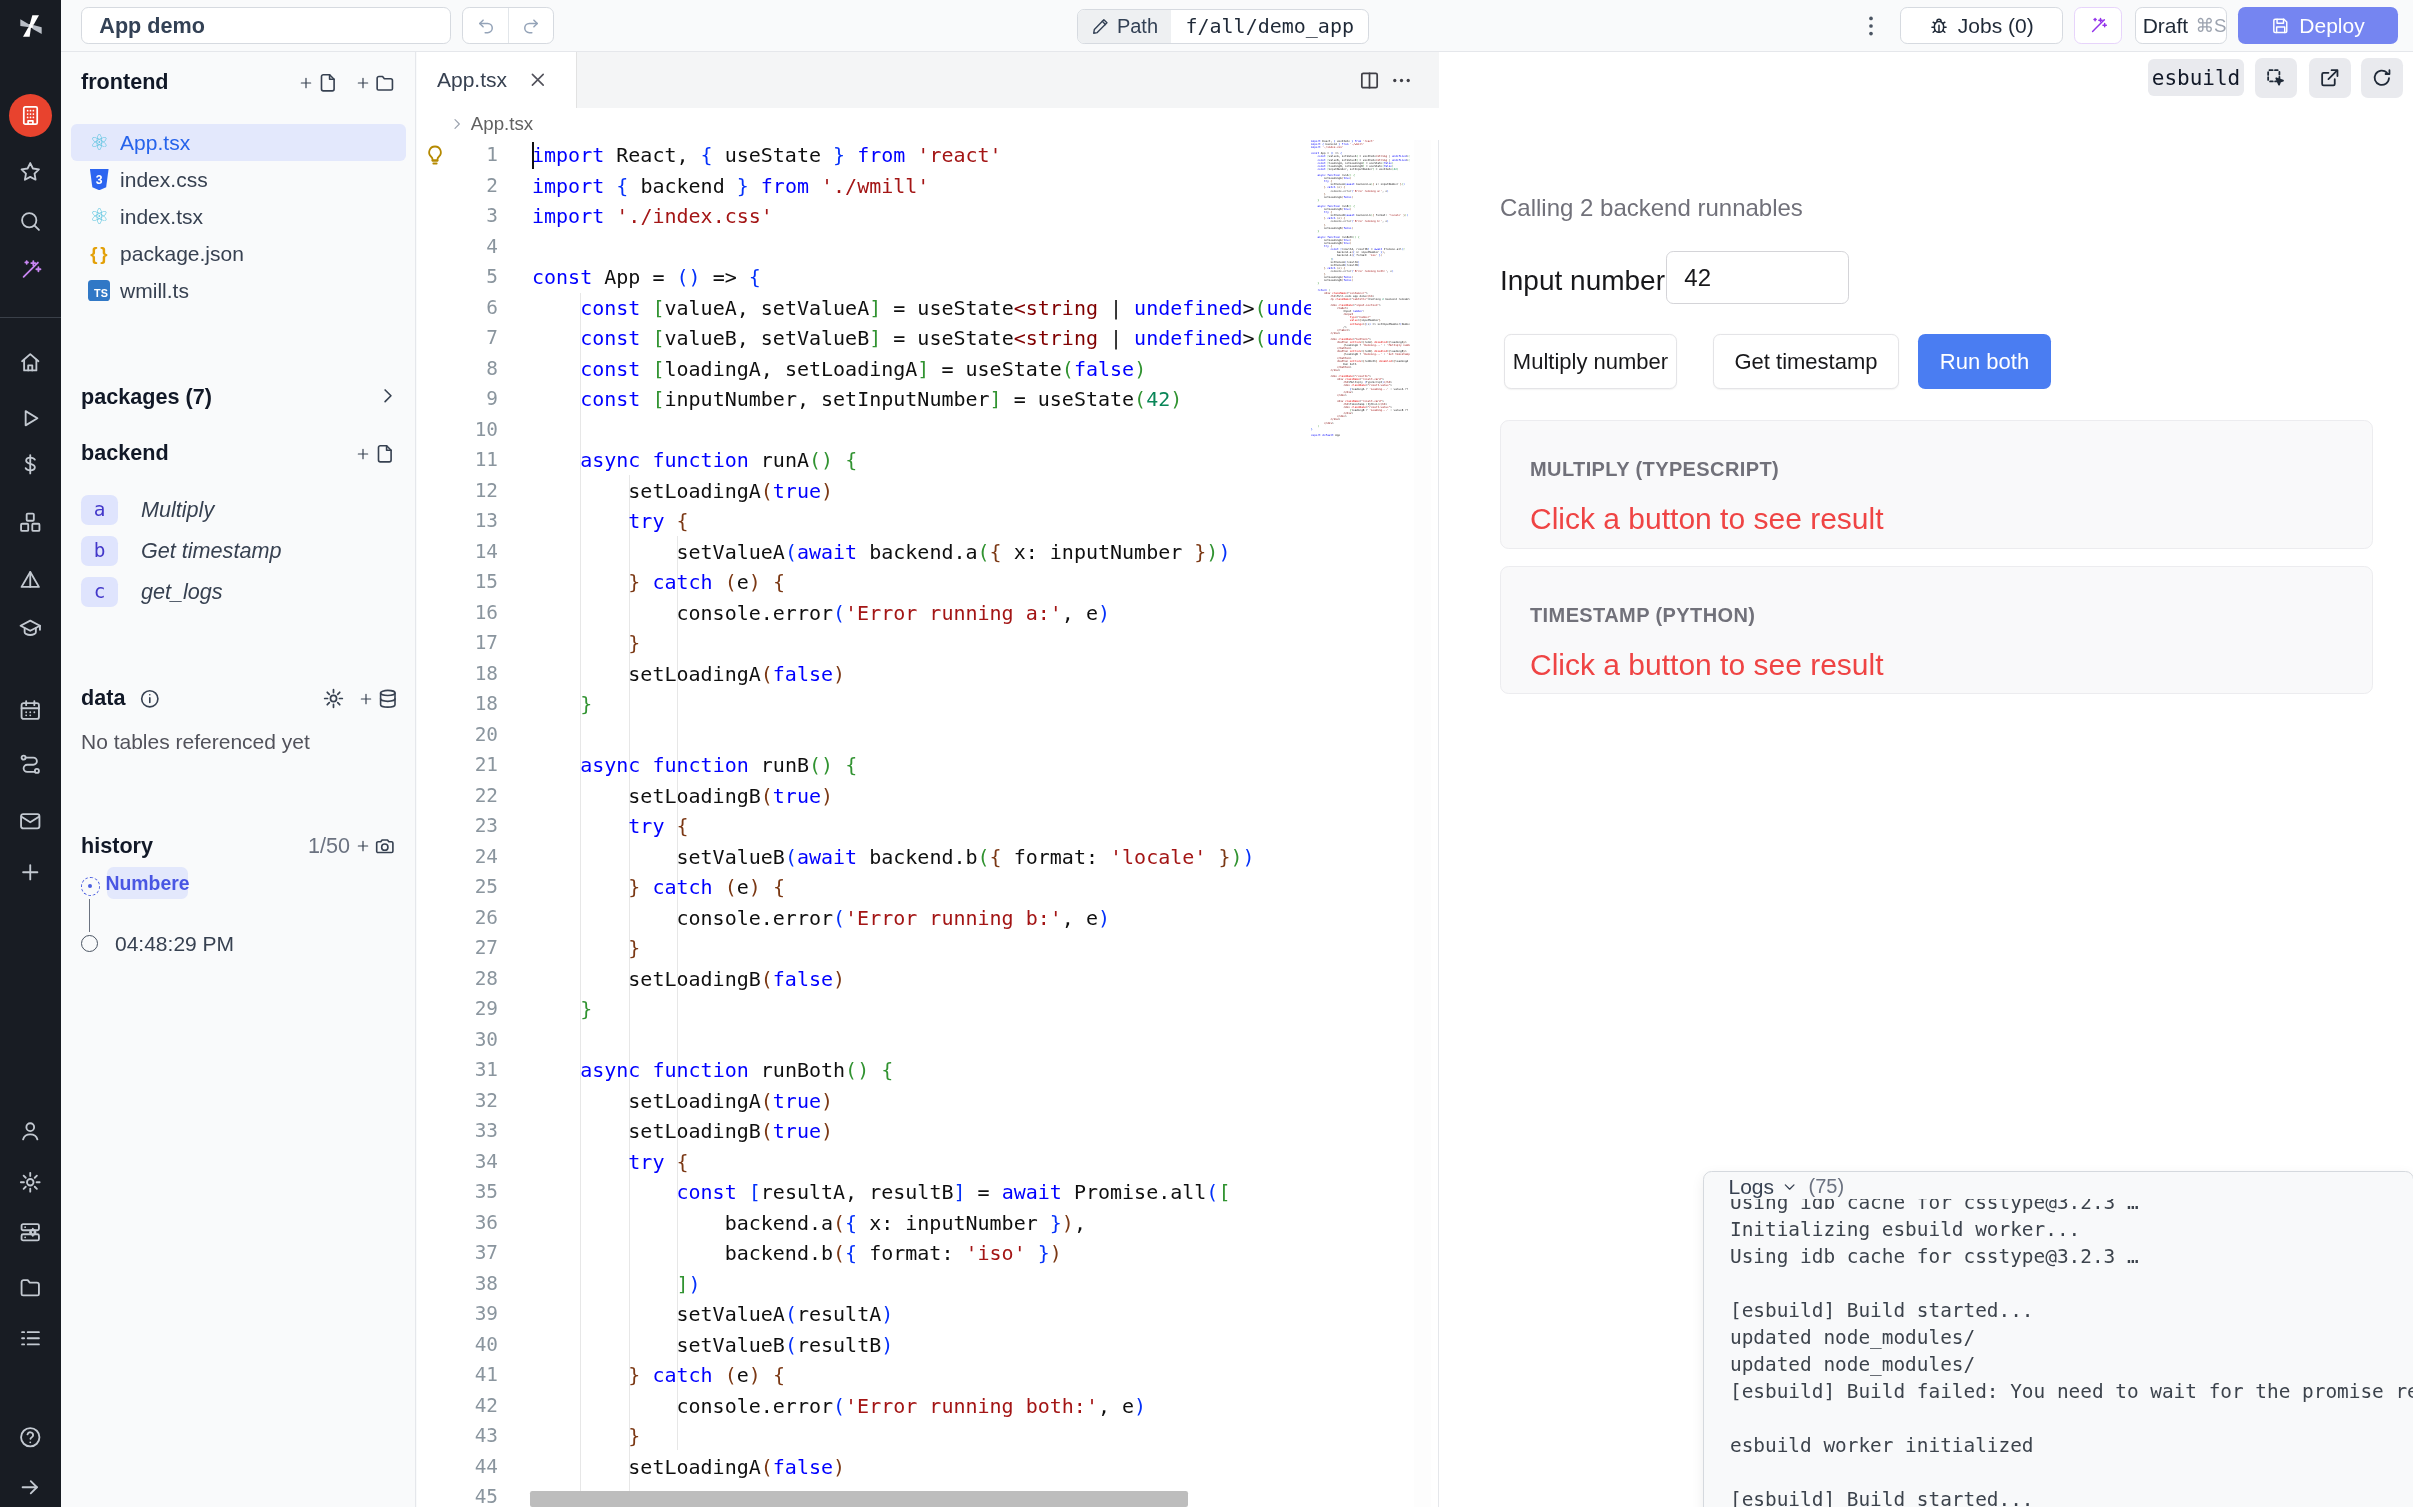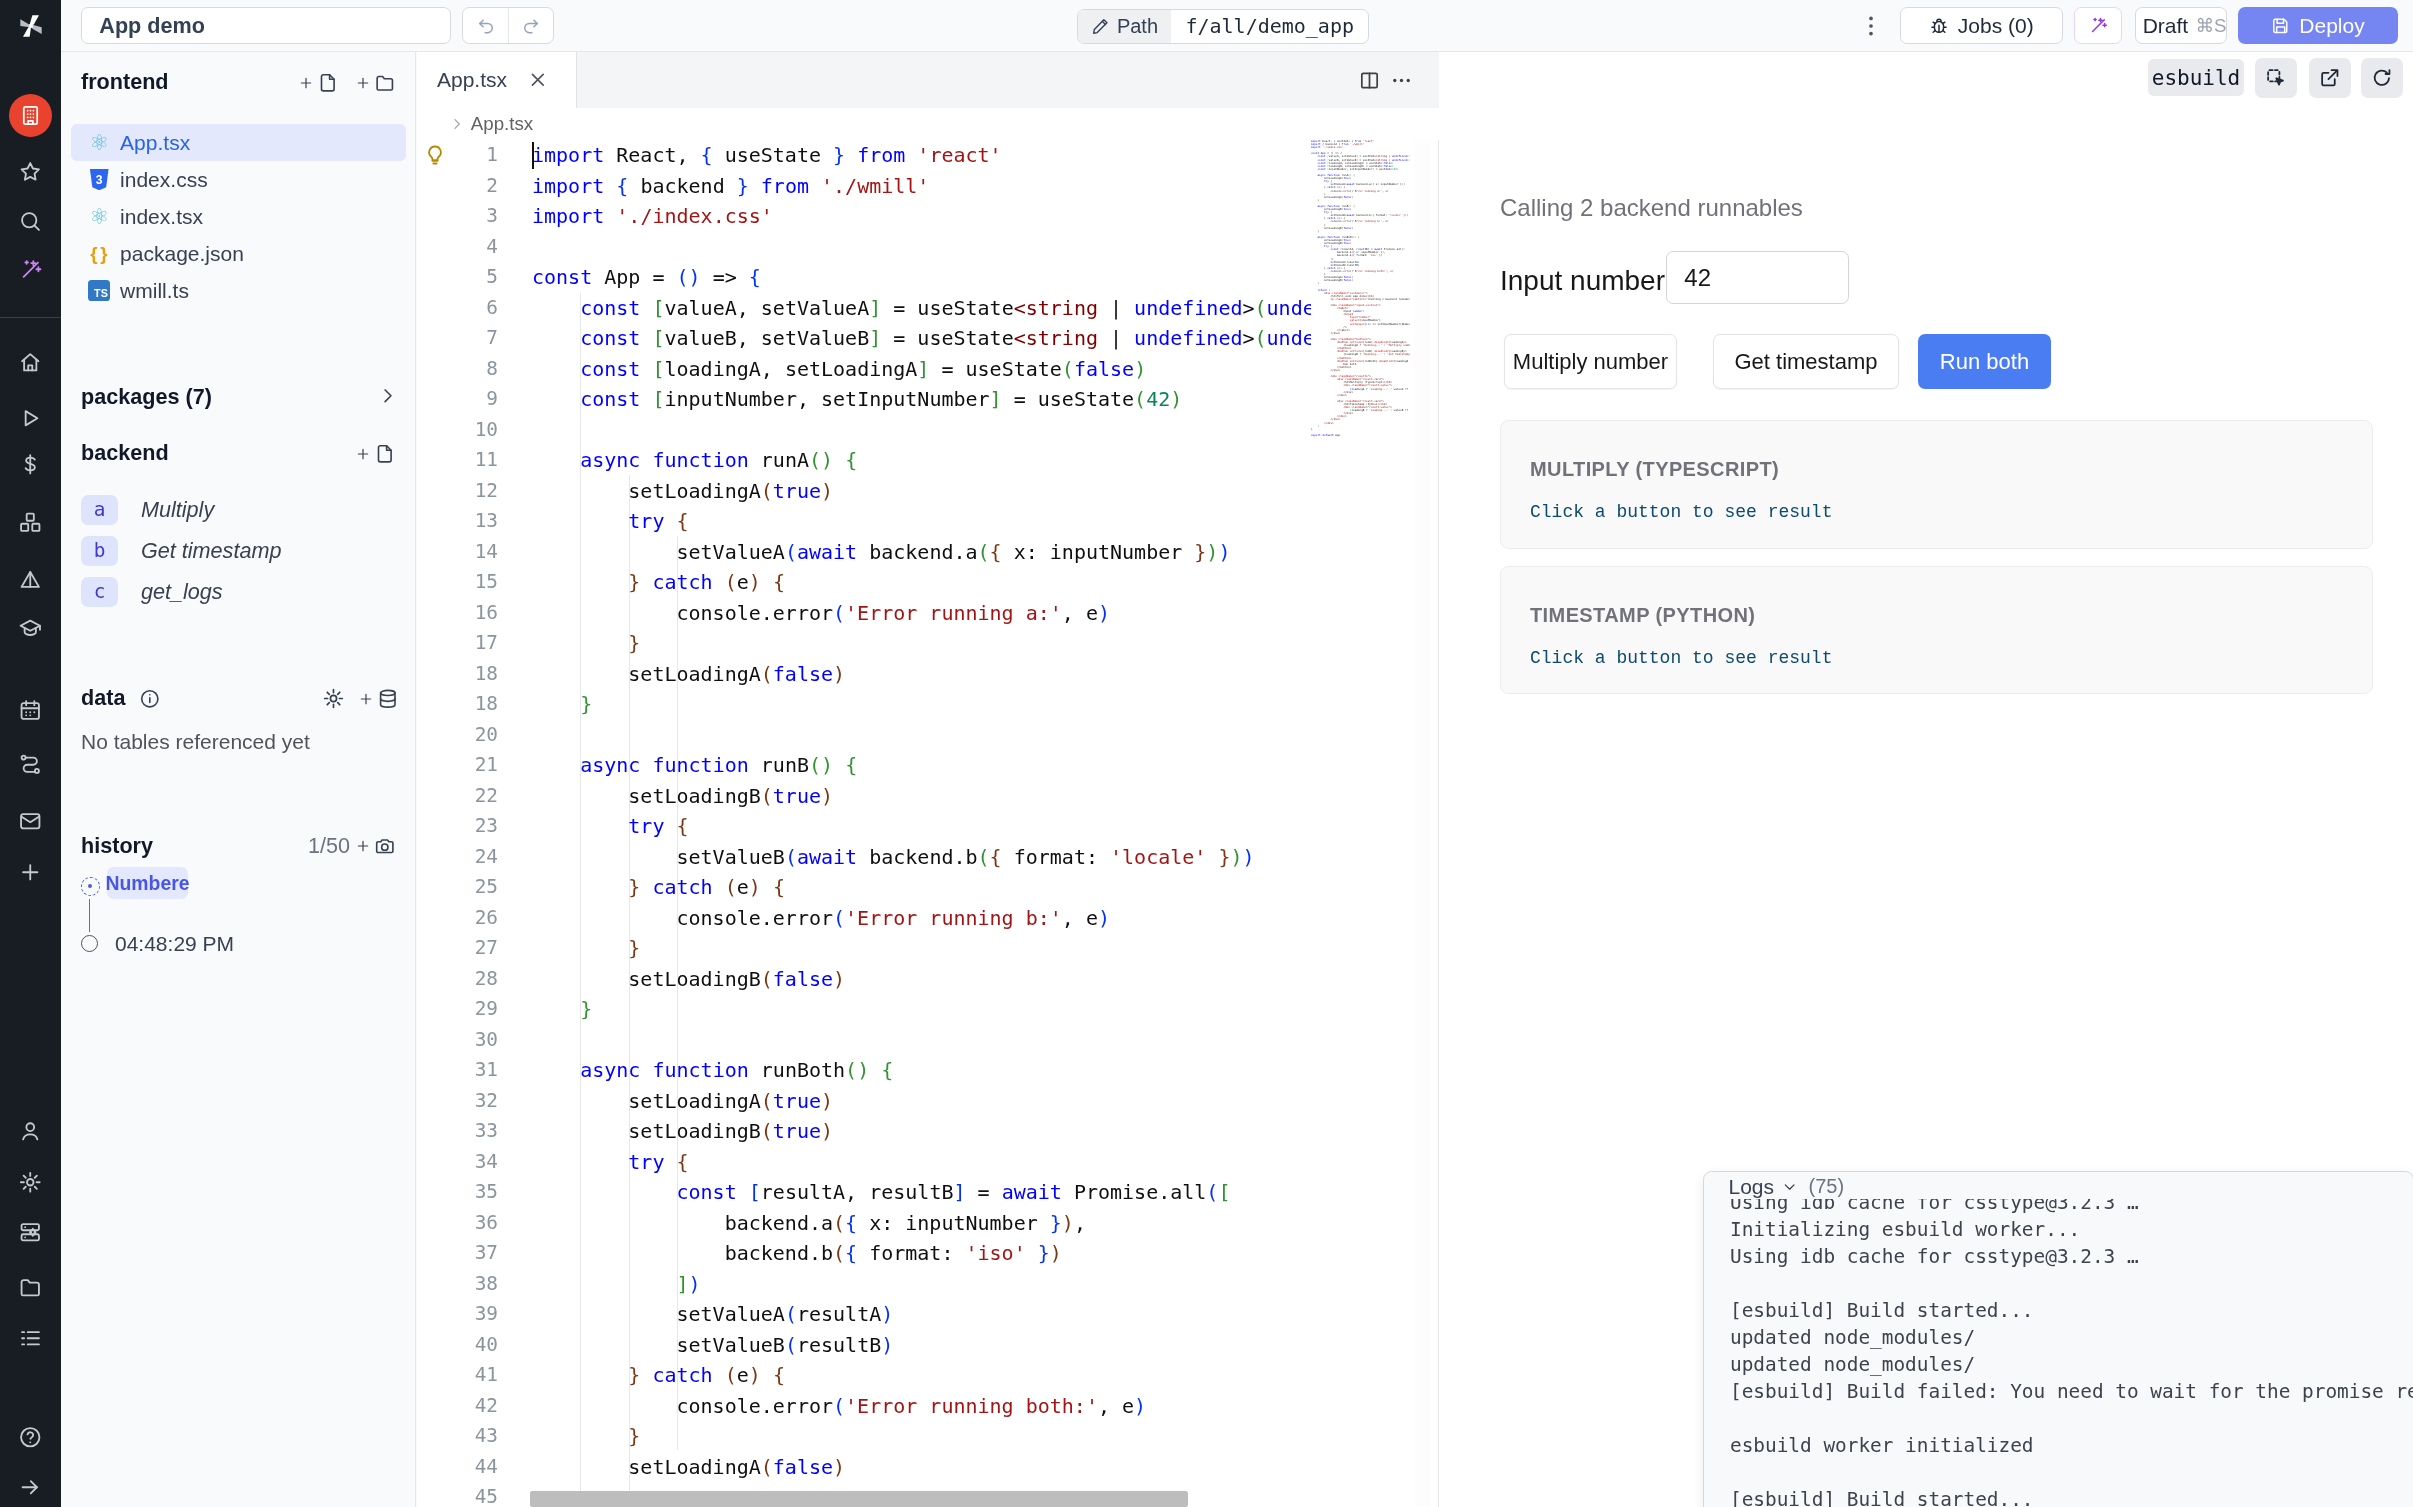--- a/index.html
+++ b/index.html
@@ -100,21 +100,21 @@
   .pv-iconbtn svg { width:21.6px; height:21.6px; stroke-width:2; }
   #pv-title { left:61px; top:72px; font-size:42px; font-weight:800; color:#18181b; letter-spacing:-0.7px; }
   #pv-subtitle { left:61px; top:142px; font-size:24px; color:#71717a; }
   #pv-input-label { left:61px; top:213px; font-size:28px; font-weight:500; color:#18181b; }
   #pv-input { left:227px; top:199px; width:183px; height:53px; border:1.1px solid #d4d4d8; border-radius:7.2px; font-size:24px; color:#18181b; padding-left:17.3px; background:#fff; outline:none; }
   .pv-btn { position:absolute; top:282px; height:55px; border-radius:7.2px; font-size:22px; display:flex; align-items:center; justify-content:center; cursor:pointer; font-family:"Liberation Sans", sans-serif; }
   .pv-btn.secondary { background:#fff; border:1.1px solid #e4e4e7; color:#18181b; box-shadow:0 0.7px 1.4px rgba(0,0,0,.05); }
   .pv-btn.primary { background:#4a7df2; border:none; color:#fff; }
   .pv-card { position:absolute; left:61px; width:873px; background:#f9f9fa; border:1.1px solid #ececef; border-radius:8.6px; }
   .pv-card-title { position:absolute; left:29px; top:37px; font-size:20px; font-weight:700; color:#71717a; letter-spacing:0.4px; }
-  .pv-card-body { position:absolute; left:29px; top:81px; font-family:Liberation Mono, monospace; font-size:18px; color:#0c4a6e; }
+  .pv-card-body { position:absolute; left:29px; top:81px; font-family:Liberation Sans, sans-serif; font-size:30px; color:#ef4444; }
 
   
   #logs-panel { left:264px; top:1119px; width:711px; height:392px; background:#f8f9fa; border:1.1px solid #d5d9de; border-radius:8.6px; box-shadow:0 4.3px 13px rgba(0,0,0,.07); overflow:hidden; }
   #logs-header { position:absolute; left:0; top:0; width:100%; height:29px; display:flex; align-items:center; z-index:2; }
   #logs-title { margin-left:24.5px; font-size:21px; font-weight:500; color:#374151; }
   #logs-chev { margin-left:7.2px; width:17.3px; height:17.3px; color:#374151; cursor:pointer; }
   #logs-count { margin-left:10px; font-size:20px; color:#6b7280; }
   #logs-body { position:absolute; left:0; top:27px; right:0; bottom:0; overflow:hidden; }
   #logs-lines { position:absolute; left:26px; top:-10px; font-family:"DejaVu Sans Mono", monospace; font-size:19.4px; color:#3c434c; }
   .logline { height:27px; line-height:27px; white-space:pre; }

